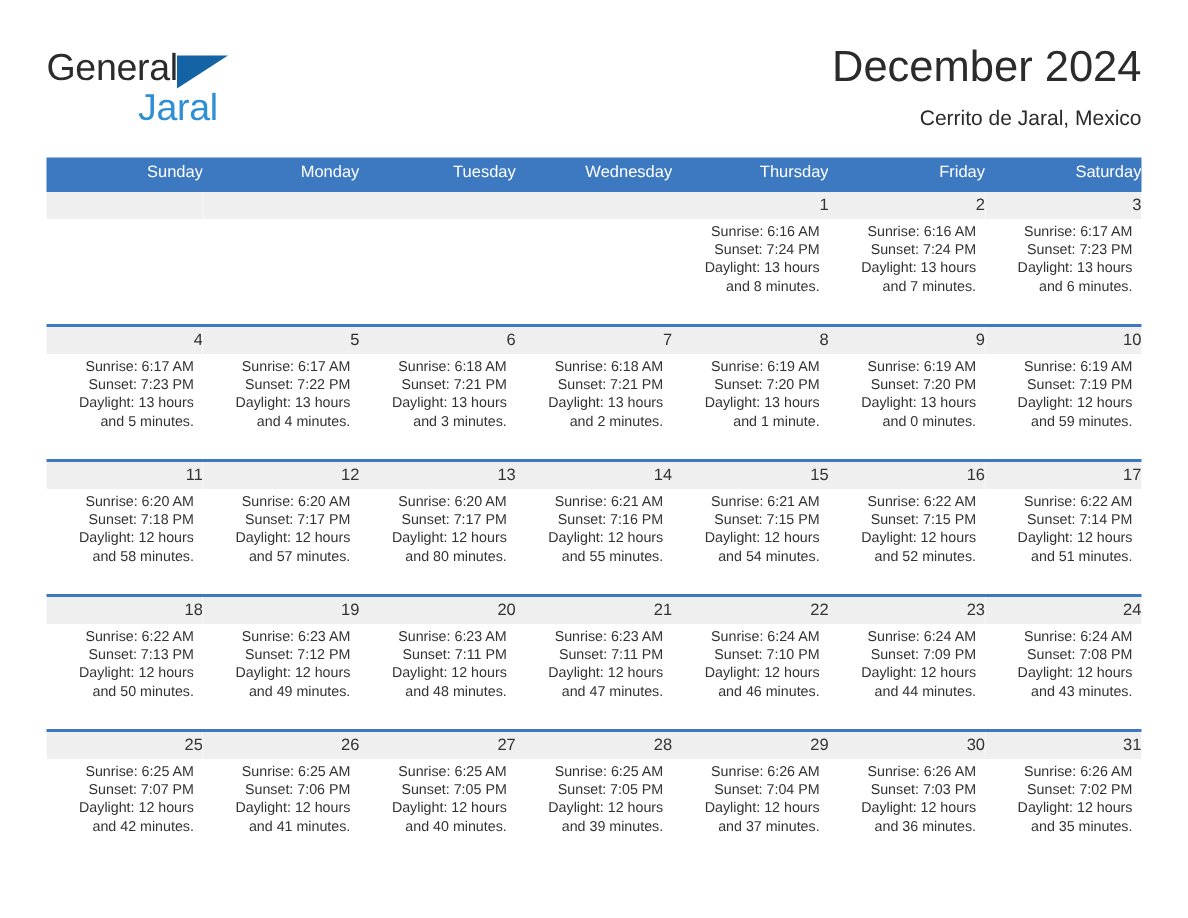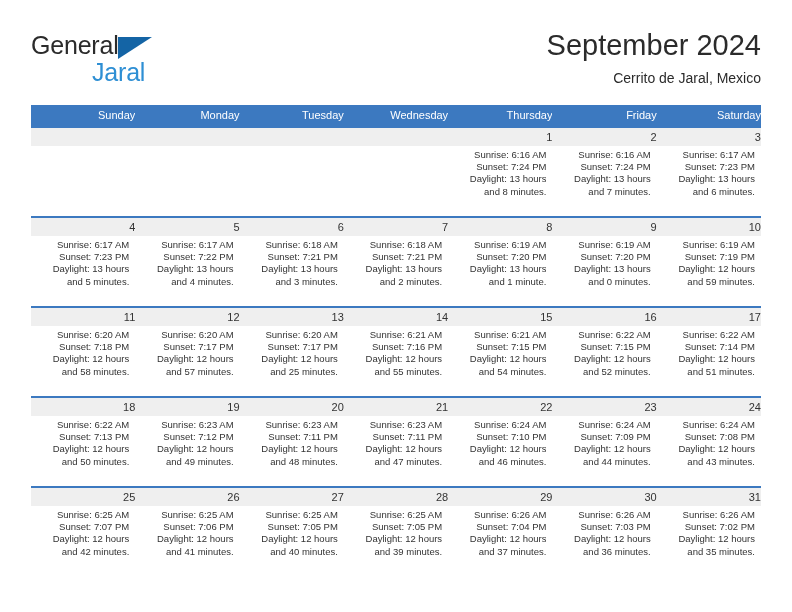--- a/index.html
+++ b/index.html
@@ -161,21 +161,21 @@
   <div class="header">
 
     <div class="brand">
       <div class="brand-row1">
         <span class="brand-general">General</span><span class="brand-triangle"></span>
       </div>
       <div class="brand-row2">Jaral</div>
     </div>
 
     <div class="title-block">
-      <h1 class="cal-title">September 2024</h1>
+      <h1 class="cal-title">December 2024</h1>
       <p class="cal-subtitle">Cerrito de Jaral, Mexico</p>
     </div>
 
   </div>
 
   <div class="calendar">
 
     <div class="dow-row">
       <div class="dow-cell">Sunday</div>
       <div class="dow-cell">Monday</div>
@@ -336,21 +336,21 @@
           <div>Daylight: 12 hours</div>
           <div>and 57 minutes.</div>
         </div>
       </div>
       <div class="day-cell">
         <div class="day-num-band">13</div>
         <div class="day-body">
           <div>Sunrise: 6:20 AM</div>
           <div>Sunset: 7:17 PM</div>
           <div>Daylight: 12 hours</div>
-          <div>and 25 minutes.</div>
+          <div>and 80 minutes.</div>
         </div>
       </div>
       <div class="day-cell">
         <div class="day-num-band">14</div>
         <div class="day-body">
           <div>Sunrise: 6:21 AM</div>
           <div>Sunset: 7:16 PM</div>
           <div>Daylight: 12 hours</div>
           <div>and 55 minutes.</div>
         </div>

